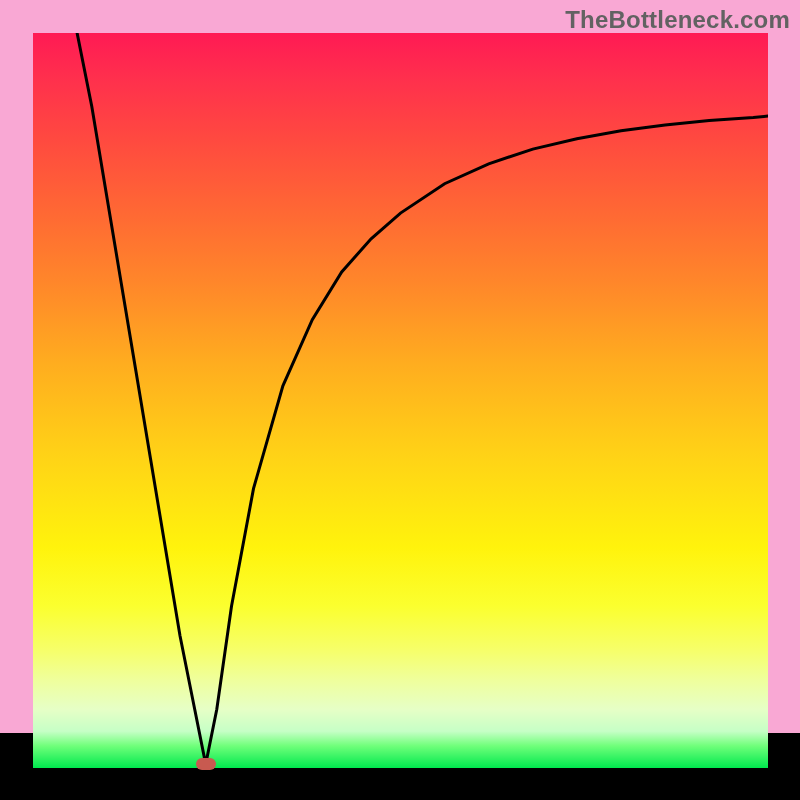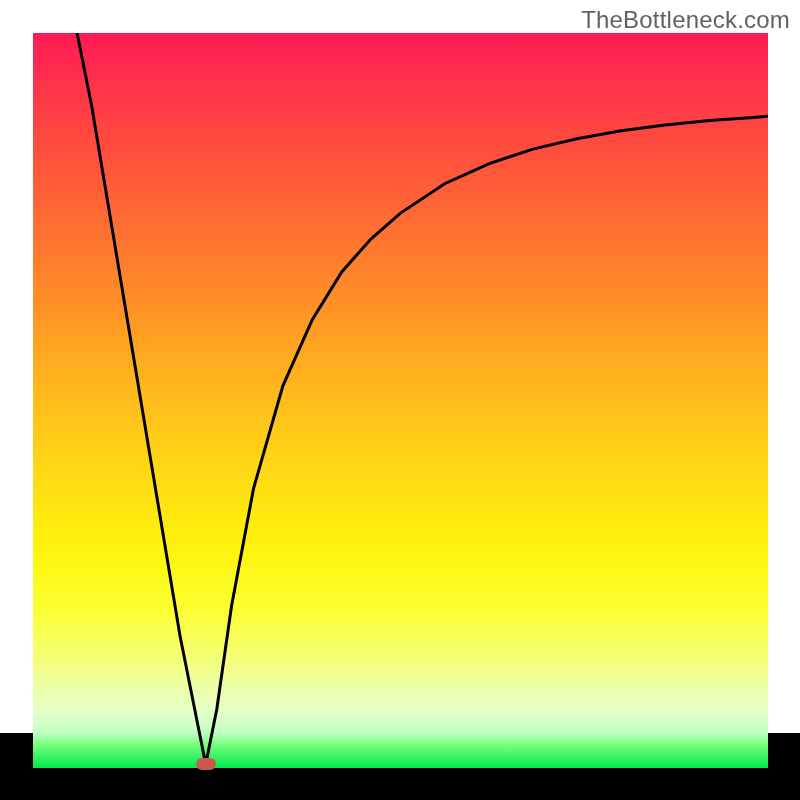--- a/index.html
+++ b/index.html
@@ -8,21 +8,22 @@
     width: 800px;
     height: 800px;
     background: #000;
     overflow: hidden;
     font-family: Arial, Helvetica, sans-serif;
   }
   .frame {
     position: relative;
     width: 800px;
     height: 733px;
-    background: #ffffff;
+    background: #f9a8d4;
+    font-weight: bold;
   }
   .plot-area {
     position: absolute;
     left: 33px;
     top: 33px;
     width: 735px;
     height: 735px;
     
     background: linear-gradient(to bottom,
       #ff1a54 0%,

